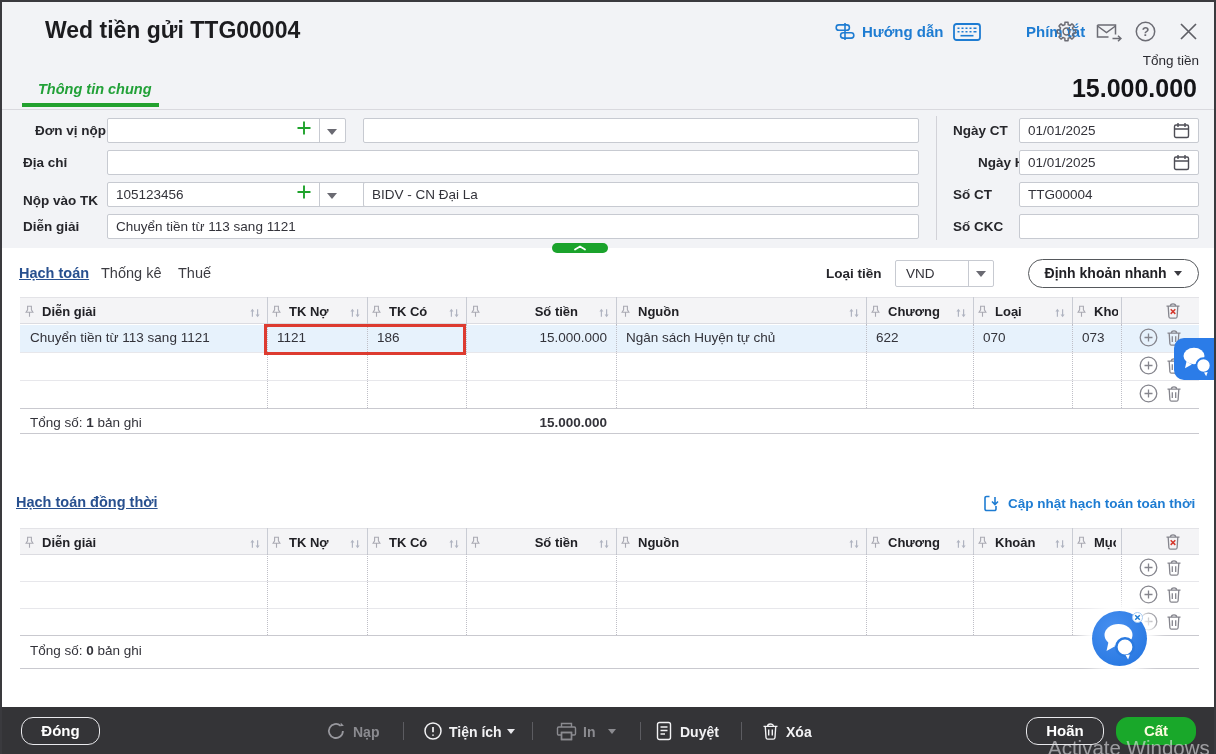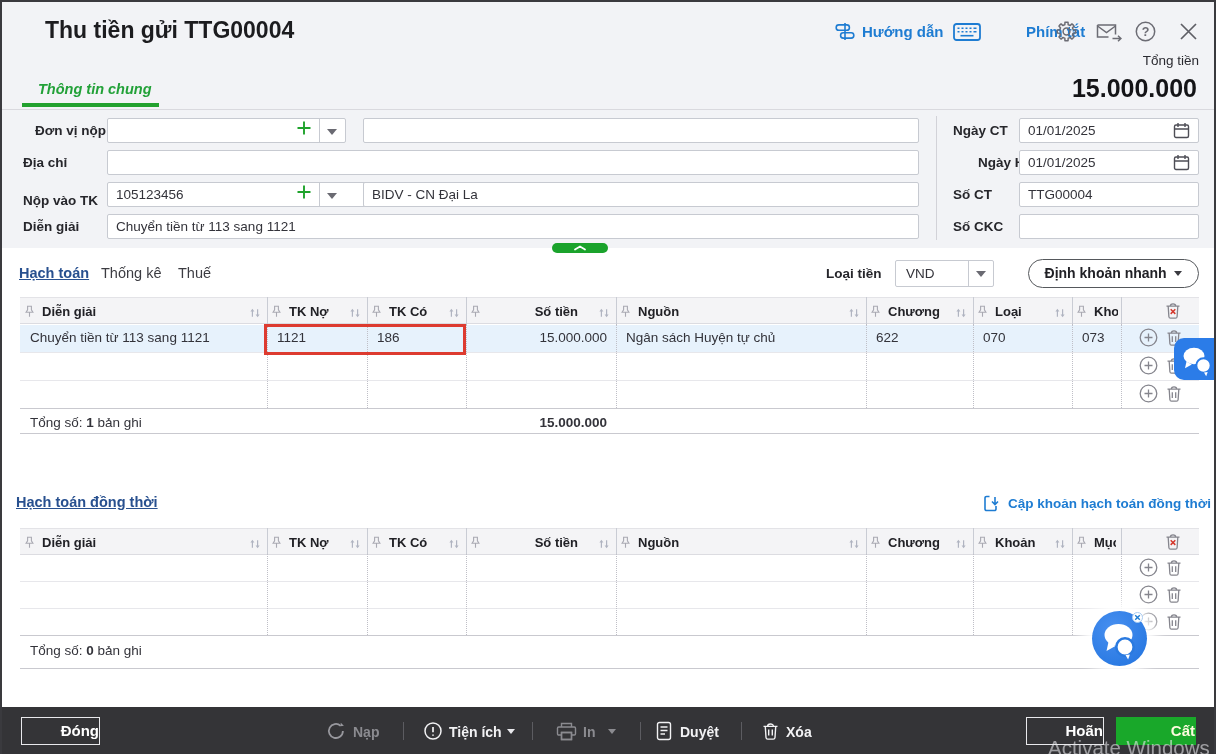--- a/index.html
+++ b/index.html
@@ -32,31 +32,31 @@
   .thead { background:#f4f4f6; border-top:1px solid #e3e3e7; border-bottom:1px solid #dcdce1; }
   .th { font-size:13px; font-weight:bold; color:#212126; }
   .cell { font-size:13.5px; color:#33333a; }
   .rowline { background:#e7e7eb; height:1px; }
   .dotv { border-left:1px dotted #bfbfc7; width:0; z-index:2; }
   .bluerow { background:#e7f2fc; }
   .redbox { left:264px; top:324px; width:202px; height:31px; border:3px solid #dd3b30; z-index:6; }
   .footrow { font-size:13.5px; color:#33333a; }
   
   .bbar { left:0; top:707px; width:1216px; height:47px; background:#343437; z-index:40; }
-  .bbtn { border:1.5px solid #e9e9ec; border-radius:0; color:#fff; font-size:15px; font-weight:bold; text-align:right; }
+  .bbtn { border:1.5px solid #e9e9ec; border-radius:12px; color:#fff; font-size:15px; font-weight:bold; text-align:center; }
   .bdiv { width:1px; height:18px; background:#5c5c61; }
   .bitem { font-size:14px; font-weight:bold; color:#f2f2f4; }
   .bgray { color:#8b8b90; }
   .wm { left:1048px; top:736px; white-space:nowrap; font-size:20.5px; color:rgba(235,235,238,0.58); z-index:60; }
 </style>
 </head>
 <body>
 <div class="abs hdrbg"></div>
 <div class="abs hdrline"></div>
-<div class="abs title">Thu tiền gửi TTG00004</div>
+<div class="abs title">Wed tiền gửi TTG00004</div>
 <div class="abs tab1">Thông tin chung</div>
 <div class="abs tab1line"></div>
 <div class="abs tongtien">Tổng tiền</div>
 <div class="abs bigamount">15.000.000</div>
 
 <div class="abs" style="left:835px; top:22px; width:20px; height:19px;">
   <svg width="20" height="19" viewBox="0 0 20 19" fill="none" stroke="#1e7cd2" stroke-width="1.6">
     <path d="M10 1v17"></path>
     <rect x="1.2" y="2.9" width="13.2" height="5.4" rx="2.6"></rect>
     <rect x="5.6" y="10.7" width="13.2" height="5.4" rx="2.6"></rect>
@@ -370,21 +370,21 @@
       <path d="M1.5 4.2h13M5.3 4c0-2.9 5.4-2.9 5.4 0M3.2 4.5l.7 10.2c.1.9.7 1.5 1.6 1.5h5c.9 0 1.5-.6 1.6-1.5l.7-10.2M6.3 7.2v5.8M9.7 7.2v5.8"></path>
     </svg></div>
 <div class="abs" style="left:20px; top:635px; width:1179px; height:1px; background:#c9c9cf;"></div>
 <div class="abs footrow" style="left:30px; top:643px;">Tổng số: <b>0</b> bản ghi</div>
 <div class="abs" style="left:20px; top:668px; width:1179px; height:1px; background:#c9c9cf;"></div>
 <div class="abs seclink" style="left:16px; top:494px;">Hạch toán đồng thời</div>
 <div class="abs" style="left:984px; top:495px; width:16px; height:17px;"><svg width="16" height="17" viewBox="0 0 16 17" fill="none" stroke="#1e7cd2" stroke-width="1.6">
       <path d="M5.5 1.5H2.5a1.5 1.5 0 0 0-1.5 1.5v11a1.5 1.5 0 0 0 1.5 1.5h8a1.5 1.5 0 0 0 1.5-1.5v-3"></path>
       <path d="M11 2v7M8 6.5l3 3 3-3"></path>
     </svg></div>
-<div class="abs" style="left:1008px; top:496px; font-size:13.5px; font-weight:bold; color:#1e7cd2;">Cập khoản hạch toán đồng thời</div>
+<div class="abs" style="left:1008px; top:496px; font-size:13.5px; font-weight:bold; color:#1e7cd2;">Cập nhật hạch toán toán thời</div>
 
 <div class="abs" style="left:1174px; top:338px; width:42px; height:42px; background:#2b7ce8; border-radius:10px 0 0 10px; z-index:20;">
   <svg width="42" height="42" viewBox="0 0 42 42">
     <ellipse cx="20" cy="18" rx="10.5" ry="8.2" fill="#fff"></ellipse>
     <path d="M12.5 23.5l-1.5 6.8 6.8-3.8z" fill="#fff"></path>
     <circle cx="29.5" cy="27.5" r="7.2" fill="#fff" stroke="#2b7ce8" stroke-width="2"></circle>
     <path d="M30 34.5l2.2 3.8 1.5-4.3z" fill="#fff"></path>
   </svg>
 </div>
 <div class="abs" style="left:1092px; top:611px; width:55px; height:55px; border-radius:50%; background:radial-gradient(circle at 38% 32%, #478ff0, #2173de); box-shadow:0 0 14px 10px rgba(255,255,255,1); z-index:20;">

